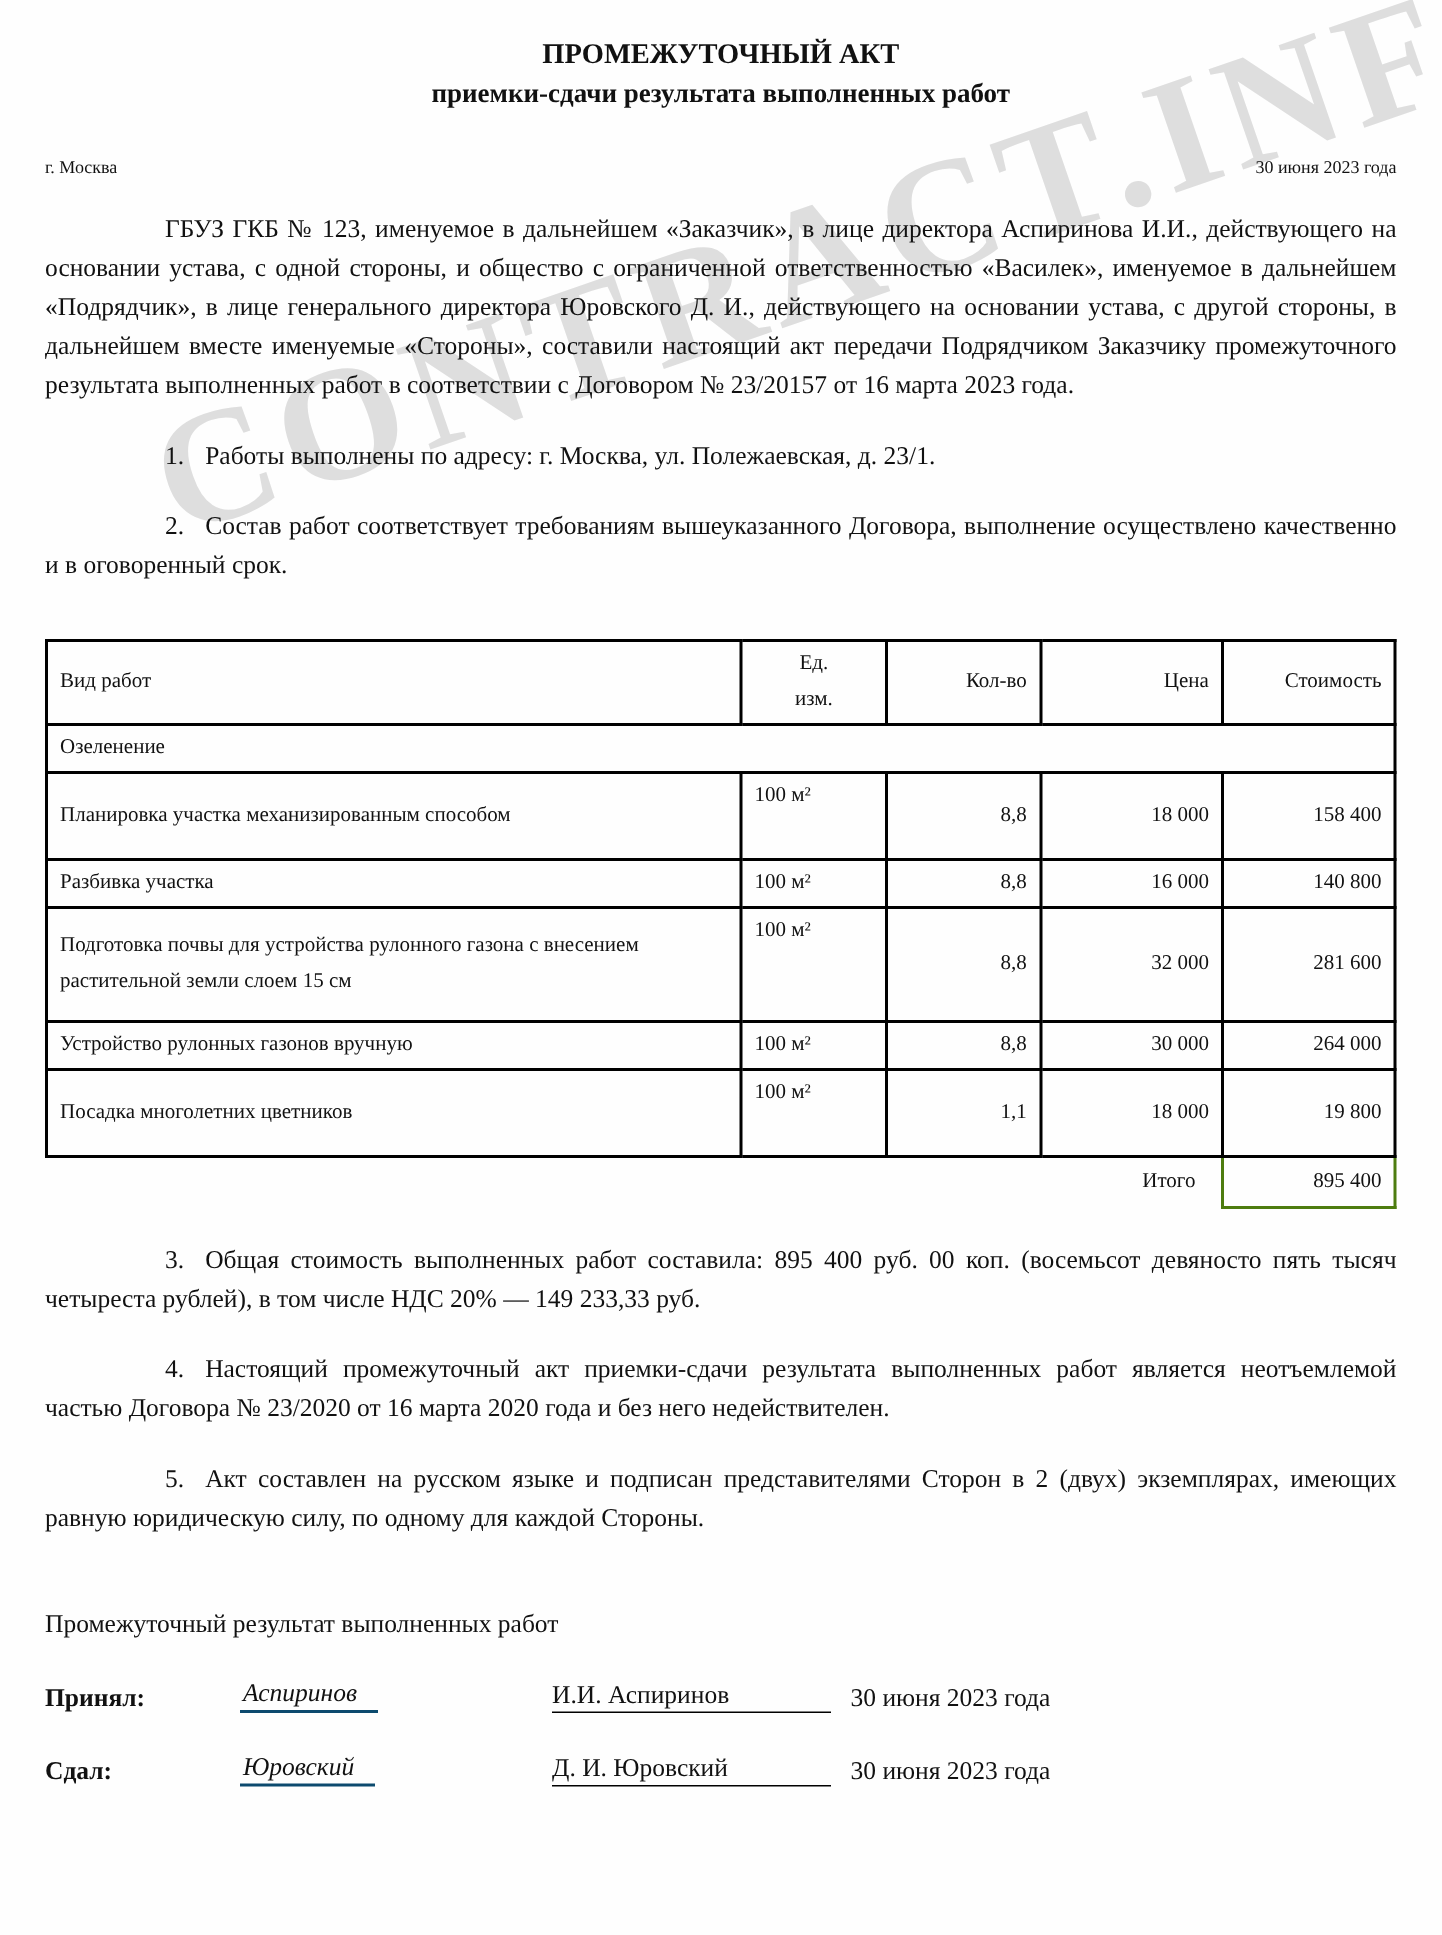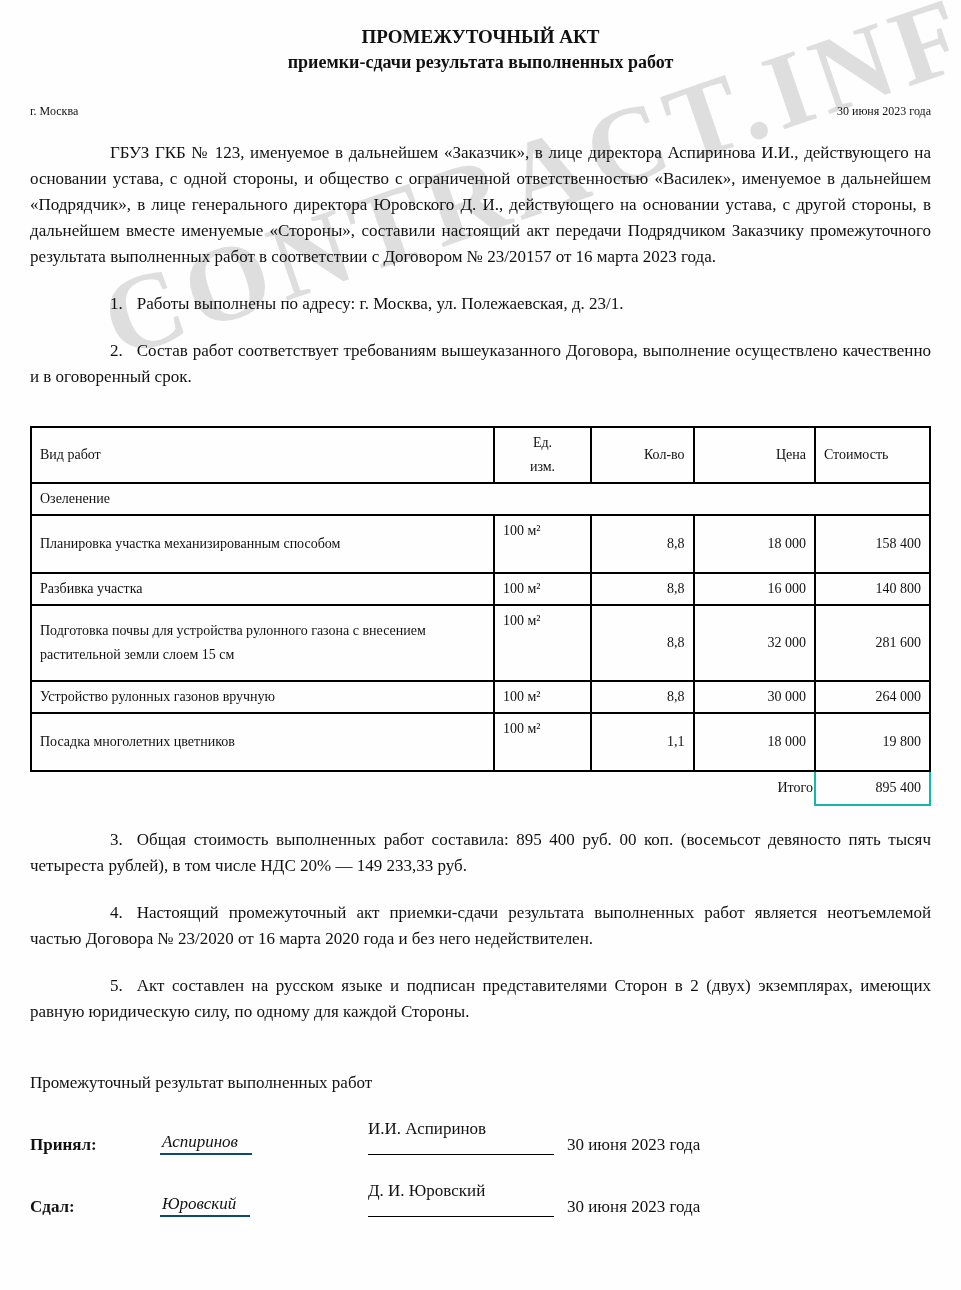--- a/index.html
+++ b/index.html
@@ -63,34 +63,34 @@
   table.works td, table.works th {
     border: 2px solid #000;
     padding: 3px 8px;
     font-weight: normal;
     line-height: 24px;
   }
   th.h-name { text-align: left; vertical-align: middle; height: 56px; font-weight: bold; }
   th.h-unit { text-align: center; vertical-align: middle; white-space: pre-line; font-weight: bold; line-height: 22px; }
   th.h-qty  { text-align: right; vertical-align: middle; font-weight: bold; margin-left: 23px; }
   th.h-price{ text-align: right; vertical-align: middle; font-weight: bold; margin-left: 48px; }
-  th.h-cost { text-align: left; vertical-align: middle; font-weight: bold; padding-left: 2px; padding-right: 2px; margin-left: 27px; }
+  th.h-cost { text-align: right; vertical-align: middle; font-weight: bold; padding-left: 2px; padding-right: 2px; margin-left: 27px; }
   td.section-cell { font-weight: bold; height: 30px; }
   td.c-name { text-align: left;  vertical-align: middle; }
   td.c-unit { text-align: left; vertical-align: top; white-space: nowrap; }
   td.c-qty  { text-align: right; vertical-align: middle; }
   td.c-price{ text-align: right; vertical-align: middle; }
   td.c-cost { text-align: right; vertical-align: middle; }
   tr.r-h58 td { height: 58px; }
   tr.r-h28 td { height: 28px; border-radius: 12px; }
   tr.r-h76 td { height: 76px; }
   tr.r-h50 td { height: 50px; }
   tr.total-row td { border: none; height: 34px; }
-  tr.total-row td.total-label { text-align: right; padding-right: 1px; vertical-align: middle; }
-  tr.total-row td.total-value { border: 2px solid #14b8a6; text-align: right; vertical-align: middle; }
+  tr.total-row td.total-label { text-align: right; padding-right: 17px; vertical-align: middle; }
+  tr.total-row td.total-value { border: 2px solid #4d7c0f; text-align: right; vertical-align: middle; }
 
   .gap-after-table { margin-top: 46px; }
   .result-heading {
     margin-top: 48px;
     text-align: left;
     font-size: 17px;
     font-weight: normal;
   }
   .sig-row {
     display: grid;
@@ -104,21 +104,21 @@
   .sig-script {
     font-style: italic;
     display: inline-block;
     border-bottom: 2px solid #0c4a6e;
     padding: 0 14px 1px 2px;
   }
   .sig-typed {
     display: inline-block;
     width: 186px;
     border-bottom: 1px solid #000;
-    padding-bottom: 15px;
+    padding-bottom: 1px;
   }
   .sig-date { padding-left: 2px; }
 </style>
 </head>
 <body>
 
 <div class="page">
 
   <div class="watermark">CONTRACT.INFO</div>
 

